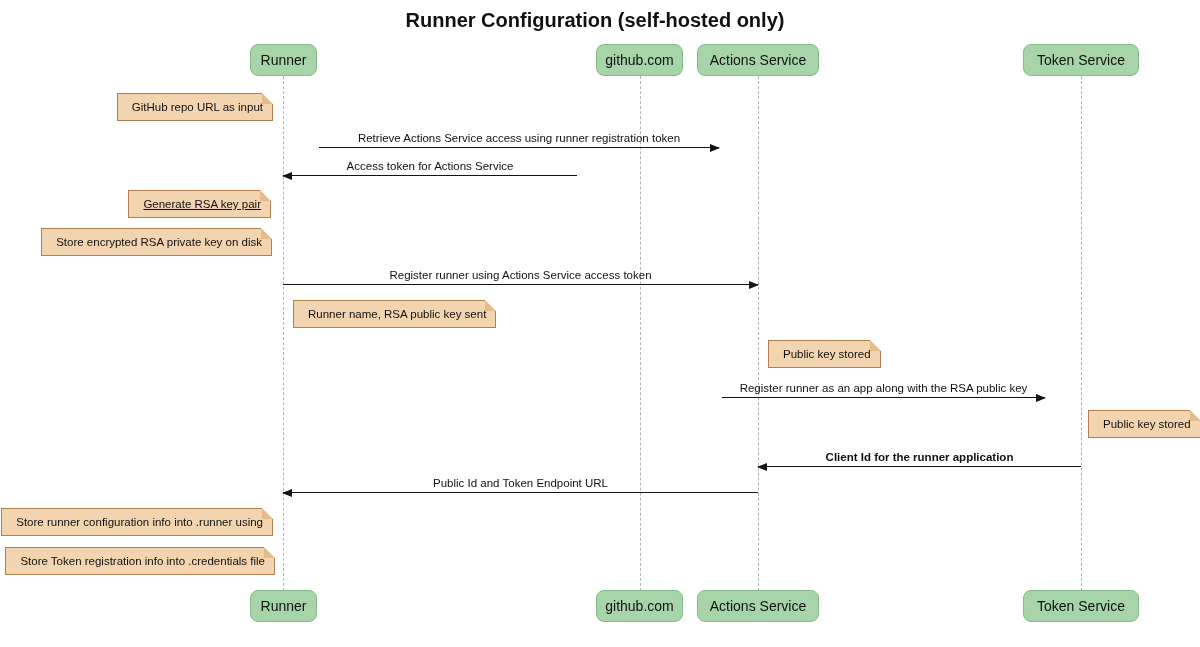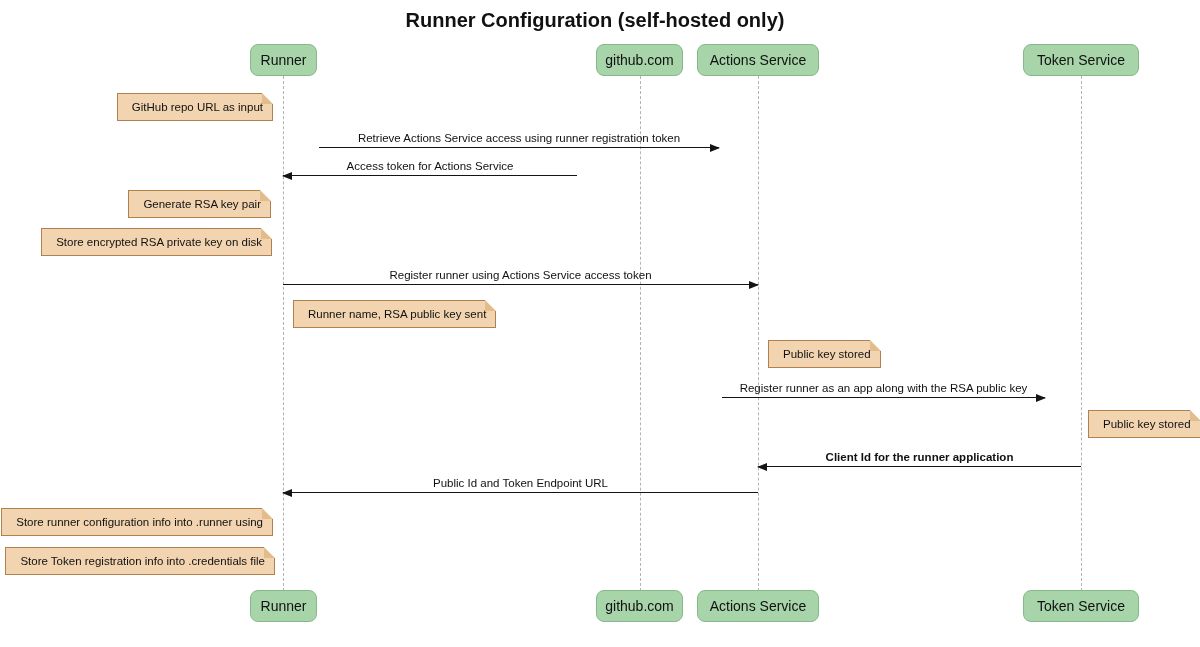--- a/index.html
+++ b/index.html
@@ -83,21 +83,21 @@
   <div class="participant" style="left:596px;top:44px;width:87px;">github.com</div>
   <div class="participant" style="left:697px;top:44px;width:122px;">Actions Service</div>
   <div class="participant" style="left:1023px;top:44px;width:116px;">Token Service</div>
 
   <div class="participant" style="left:250px;top:590px;width:67px;">Runner</div>
   <div class="participant" style="left:596px;top:590px;width:87px;">github.com</div>
   <div class="participant" style="left:697px;top:590px;width:122px;">Actions Service</div>
   <div class="participant" style="left:1023px;top:590px;width:116px;">Token Service</div>
 
   <div class="note" style="right:927px;top:93px;"><span>GitHub repo URL as input</span></div>
-  <div class="note" style="right:929px;top:190px;"><span>Generate RSA key pair</span></div>
+  <div class="note" style="right:929px;top:190px;text-decoration:underline;"><span>Generate RSA key pair</span></div>
   <div class="note" style="right:928px;top:228px;"><span>Store encrypted RSA private key on disk</span></div>
   <div class="note" style="left:293px;top:300px;"><span>Runner name, RSA public key sent</span></div>
   <div class="note" style="left:768px;top:340px;"><span>Public key stored</span></div>
   <div class="note" style="left:1088px;top:410px;"><span>Public key stored</span></div>
   <div class="note" style="right:927px;top:508px;"><span>Store runner configuration info into .runner using</span></div>
   <div class="note" style="right:925px;top:547px;"><span>Store Token registration info into .credentials file</span></div>
 
   <div class="msg" style="left:283px;top:130px;width:400px;margin-left:36px;">
     <span class="lbl">Retrieve Actions Service access using runner registration token</span>
     <div class="line"></div>

